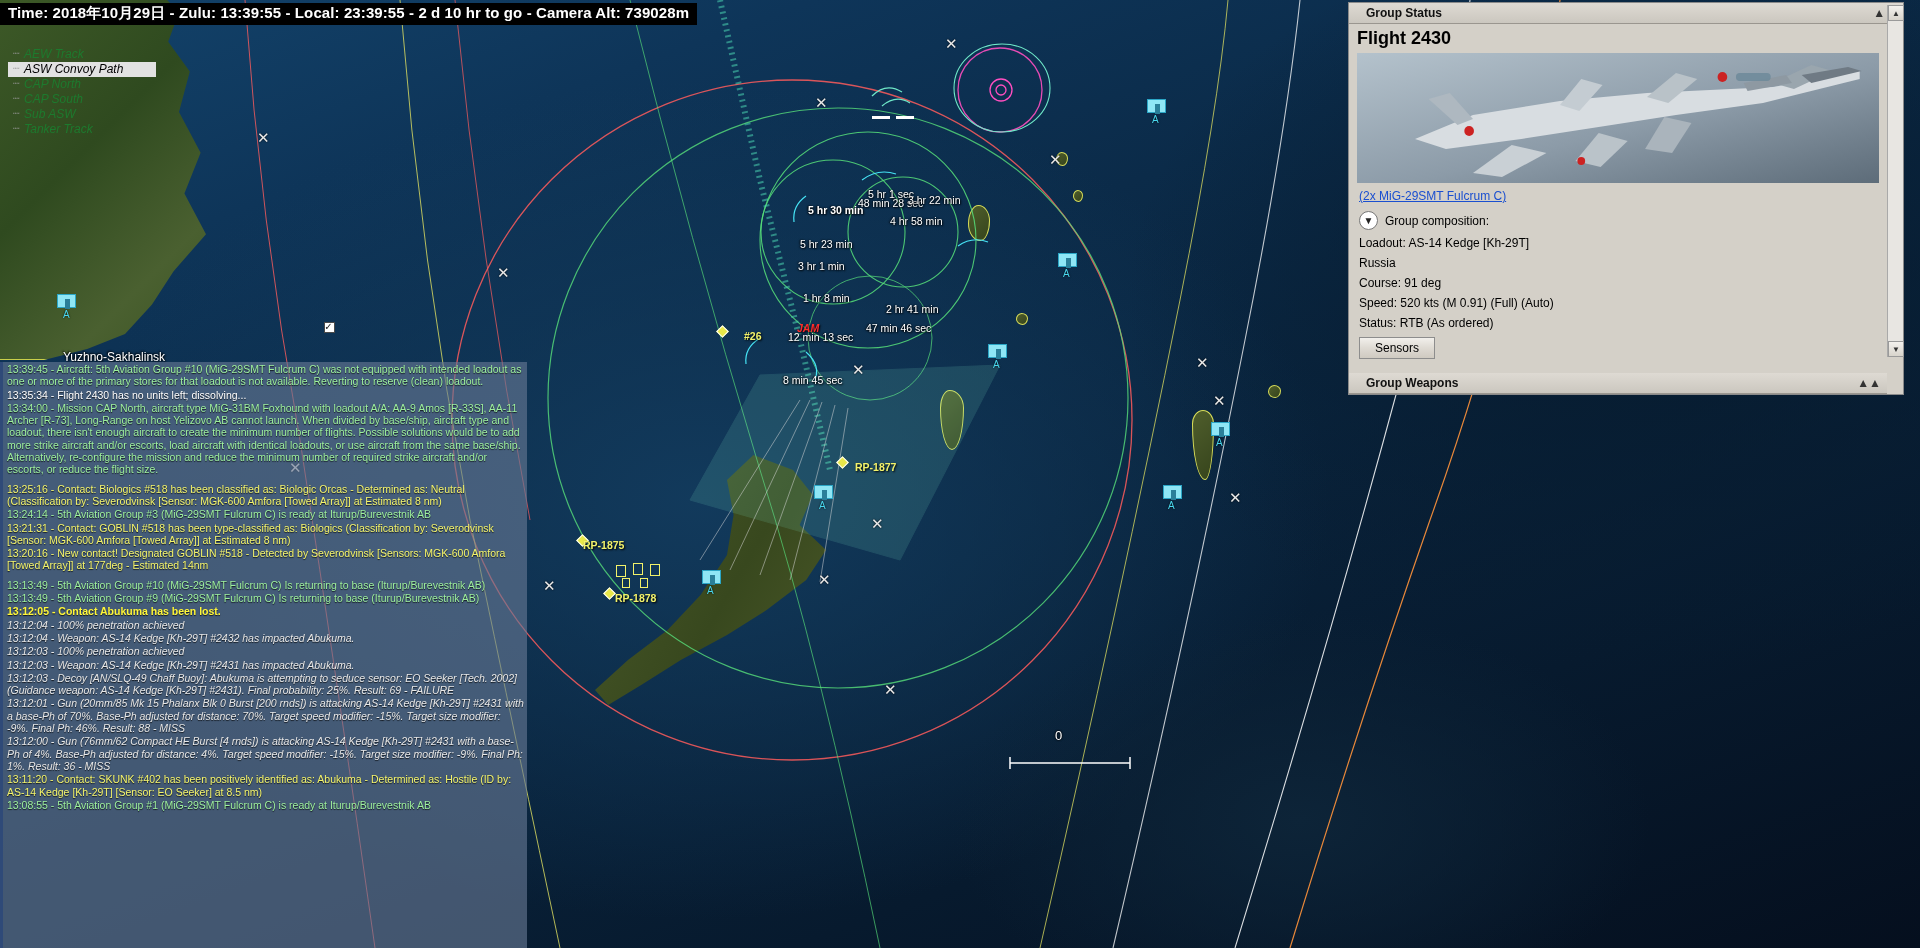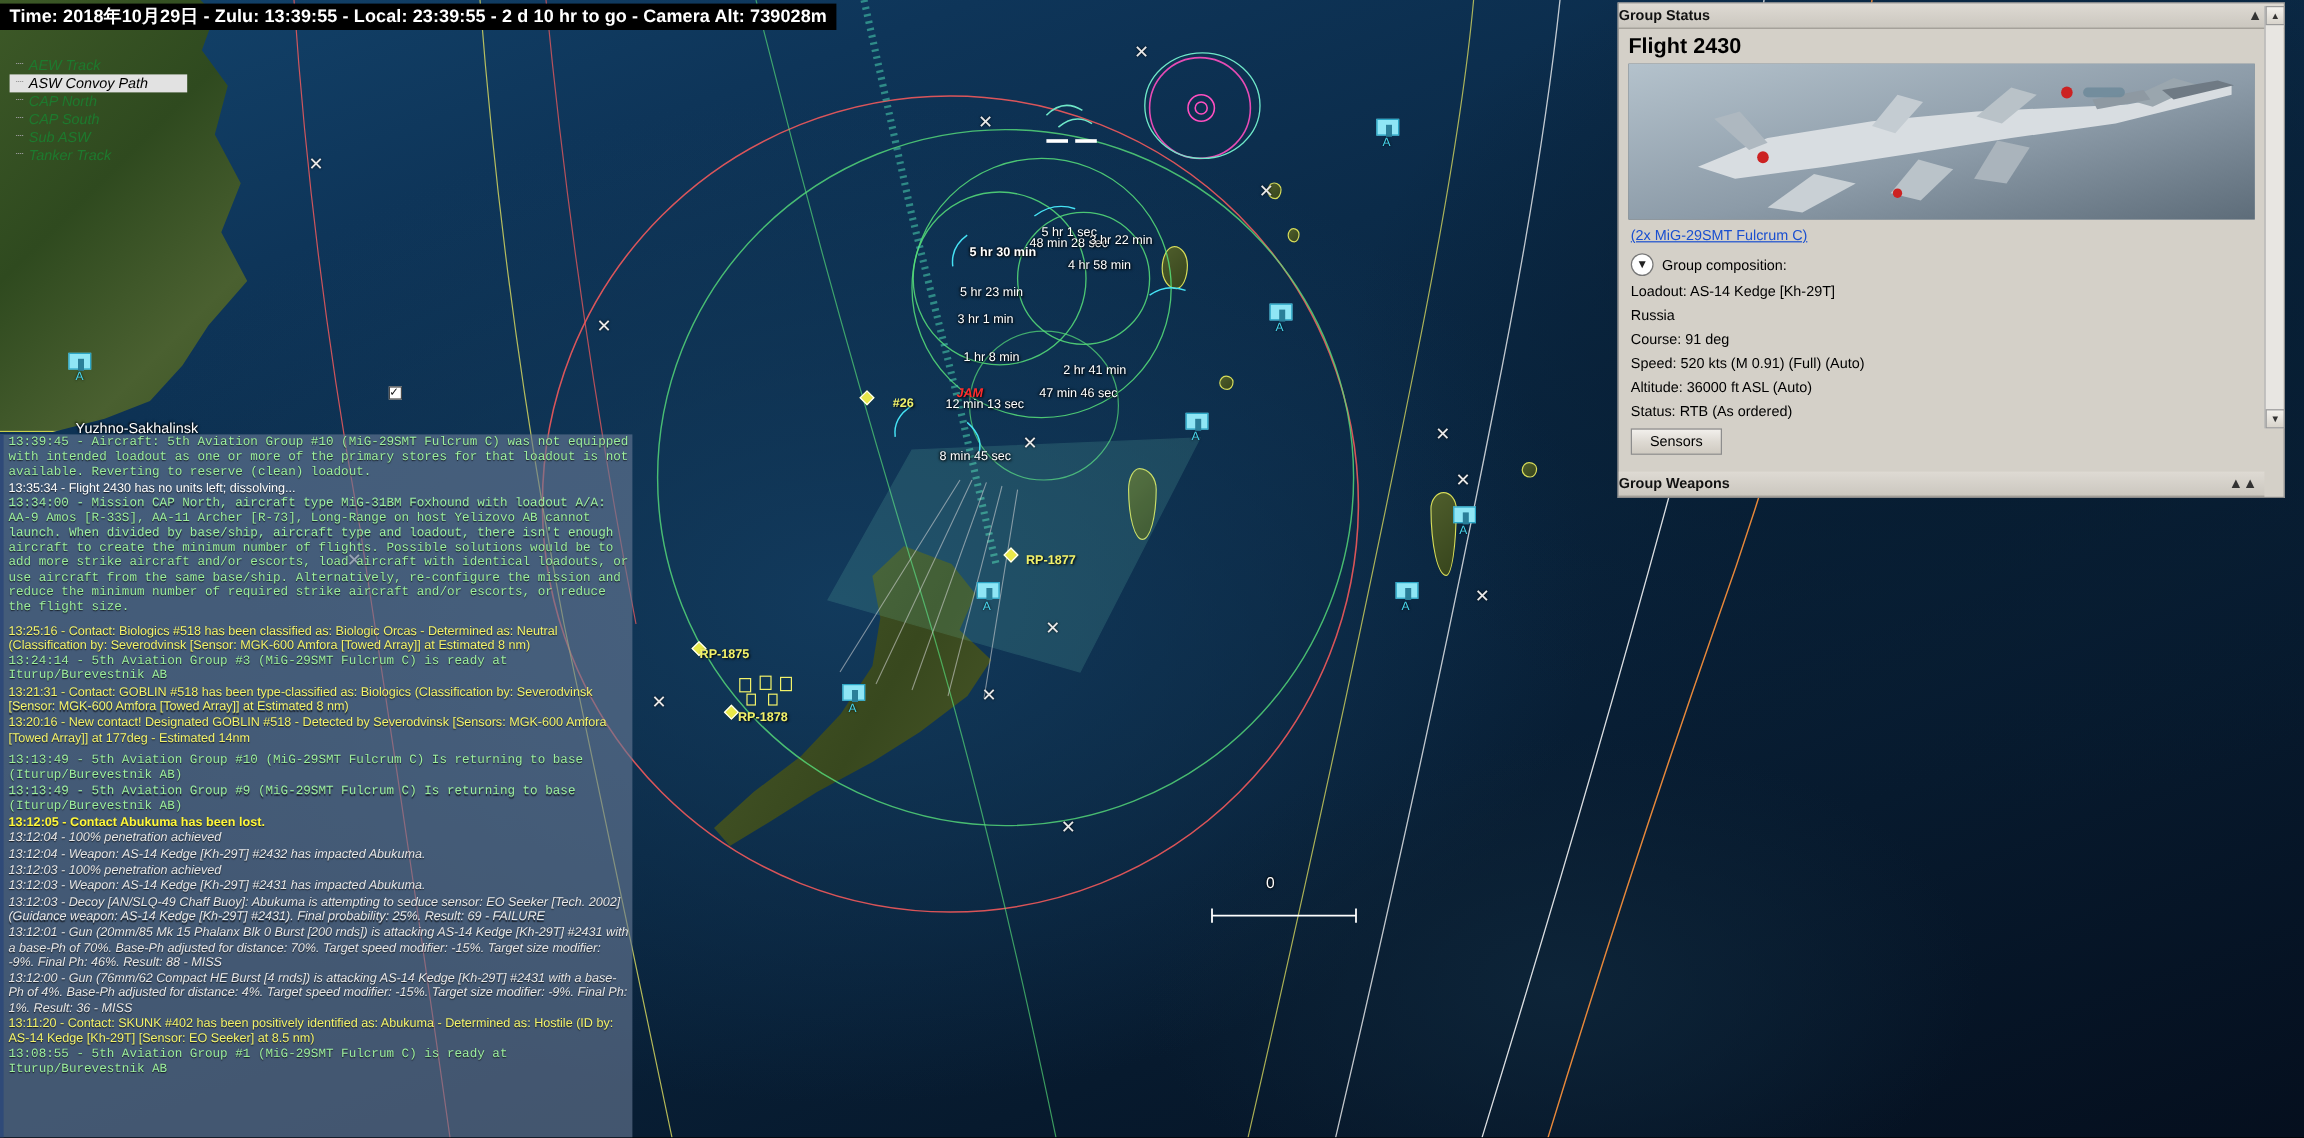--- a/index.html
+++ b/index.html
@@ -92,38 +92,38 @@
   
   #msglog {
     position:absolute; left:0; top:362px; width:527px; height:586px;
     background: rgba(103,121,148,0.62);
     border-left: 3px solid #2f4a78;
     overflow:hidden;
     padding: 1px 3px 0 4px;
     font-size: 10.5px; line-height: 12.3px;
   }
   #msglog .msg { margin-bottom: 1px; text-shadow: 0px 1px 1px rgba(0,0,0,0.75); }
-  #msglog .m-green { color:#9ef09e;font-family:Liberation Mono, monospace; }
+  #msglog .m-green { color:#9ef09e; }
   #msglog .m-yellow { color:#f4f46c; }
   #msglog .m-white { color:#ffffff; }
   #msglog .m-italic { color:#e8e8e8; font-style:italic; }
   #msglog .m-brightyellow { color:#fff73a; font-weight:bold; }
   #msglog .gap { height:6px; }
 
   
   .winpanel {
     position:absolute; background:#d4d0c8;
     border:1px solid #7f7f7f;
     font-size:12px; color:#000;
   }
   .panel-header {
     background: linear-gradient(180deg,#dedad3 0%, #cbc7bf 100%);
     border-bottom:1px solid #9a968f;
     font-weight:bold; font-size:12px;
-    padding:3px 6px 3px 0;
+    padding:3px 6px 3px 17px;
     display:flex; justify-content:space-between; align-items:center;
     color:#111;
   }
   .chev { font-size:12px; color:#333; }
 
   
   #groupstatus {
     left:1348px; top:2px; width:556px;
     border:1px solid #8a8a8a;
     background:#d4d0c8;
@@ -440,21 +440,20 @@
       </div>
       <a id="gs-link" href="#">(2x MiG-29SMT Fulcrum C)</a>
       <div class="gs-comp">
         <span class="circbtn">▼</span>
         <span>Group composition:</span>
       </div>
       <div class="gs-row">Loadout: AS-14 Kedge [Kh-29T]</div>
       <div class="gs-row">Russia</div>
       <div class="gs-row">Course: 91 deg</div>
       <div class="gs-row">Speed: 520 kts (M 0.91) (Full)   (Auto)</div>
-      <div class="gs-row">Altitude: 36000 ft ASL   (Auto)</div>
       <div class="gs-row">Status: RTB (As ordered)</div>
       <div style="padding:4px 8px 8px 10px;">
         <span class="winbtn" style="min-width:76px;">Sensors</span>
       </div>
       <div class="panel-header" id="gw-header">
         <span>Group Weapons</span>
         <span class="chev">▲▲</span>
       </div>
     </div>
     <div id="gs-scroll">

